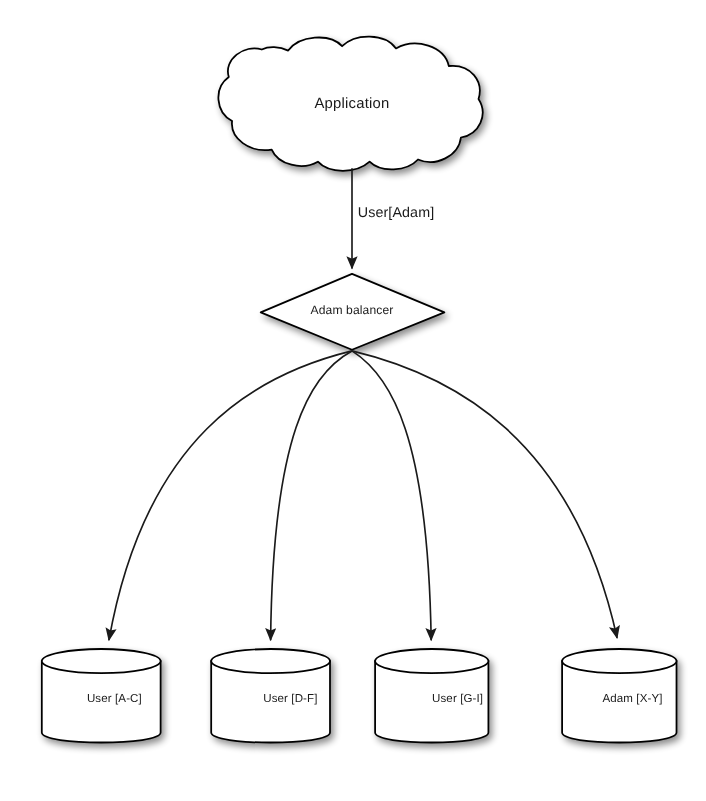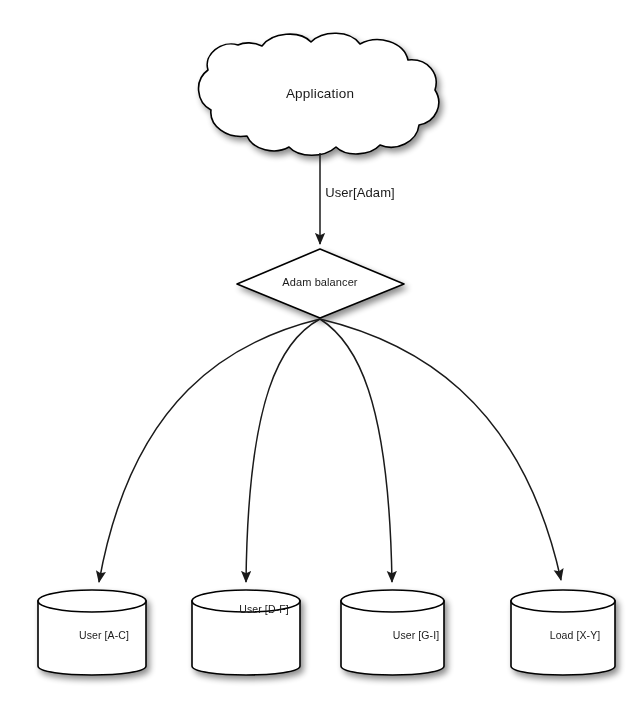--- a/index.html
+++ b/index.html
@@ -149,19 +149,19 @@
   </svg>
 
   <div class="node-label label-cloud" style="left:220px; top:86px; width:200px;">Application</div>
 
   <div class="node-label label-edge" style="left:260px; top:185px; width:200px;">User[Adam]</div>
 
   <div class="node-label label-diamond" style="left:240px; top:276px; width:160px;">Adam balancer</div>
 
   <div class="node-label label-cylinder" style="left:38px; top:629px; width:108px;">User [A-C]</div>
 
-  <div class="node-label label-cylinder" style="left:192px; top:603px; width:120px;">User [D-F]</div>
+  <div class="node-label label-cylinder" style="left:192px; top:629px; width:120px;">User [D-F]</div>
 
   <div class="node-label label-cylinder" style="left:341px; top:629px; width:126px;">User [G-I]</div>
 
-  <div class="node-label label-cylinder" style="left:511px; top:629px; width:104px;">Load [X-Y]</div>
+  <div class="node-label label-cylinder" style="left:511px; top:629px; width:104px;">Adam [X-Y]</div>
 
 </div>
 
 </body></html>

